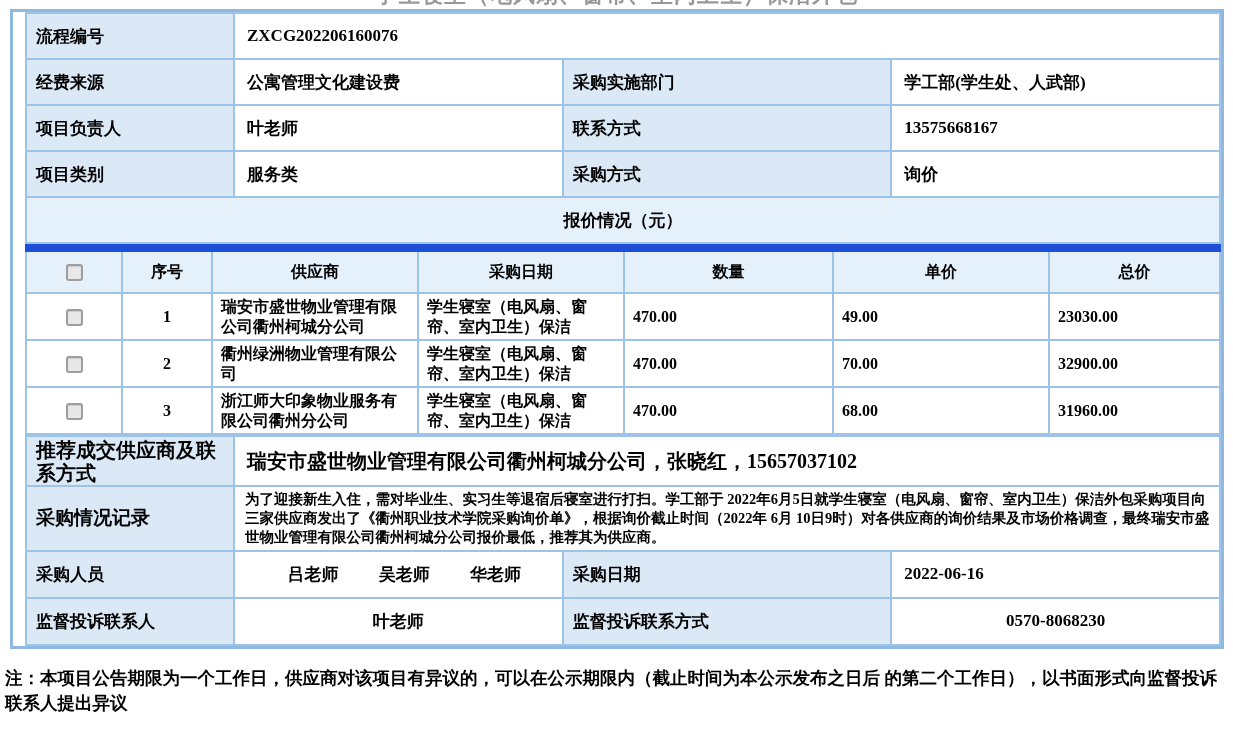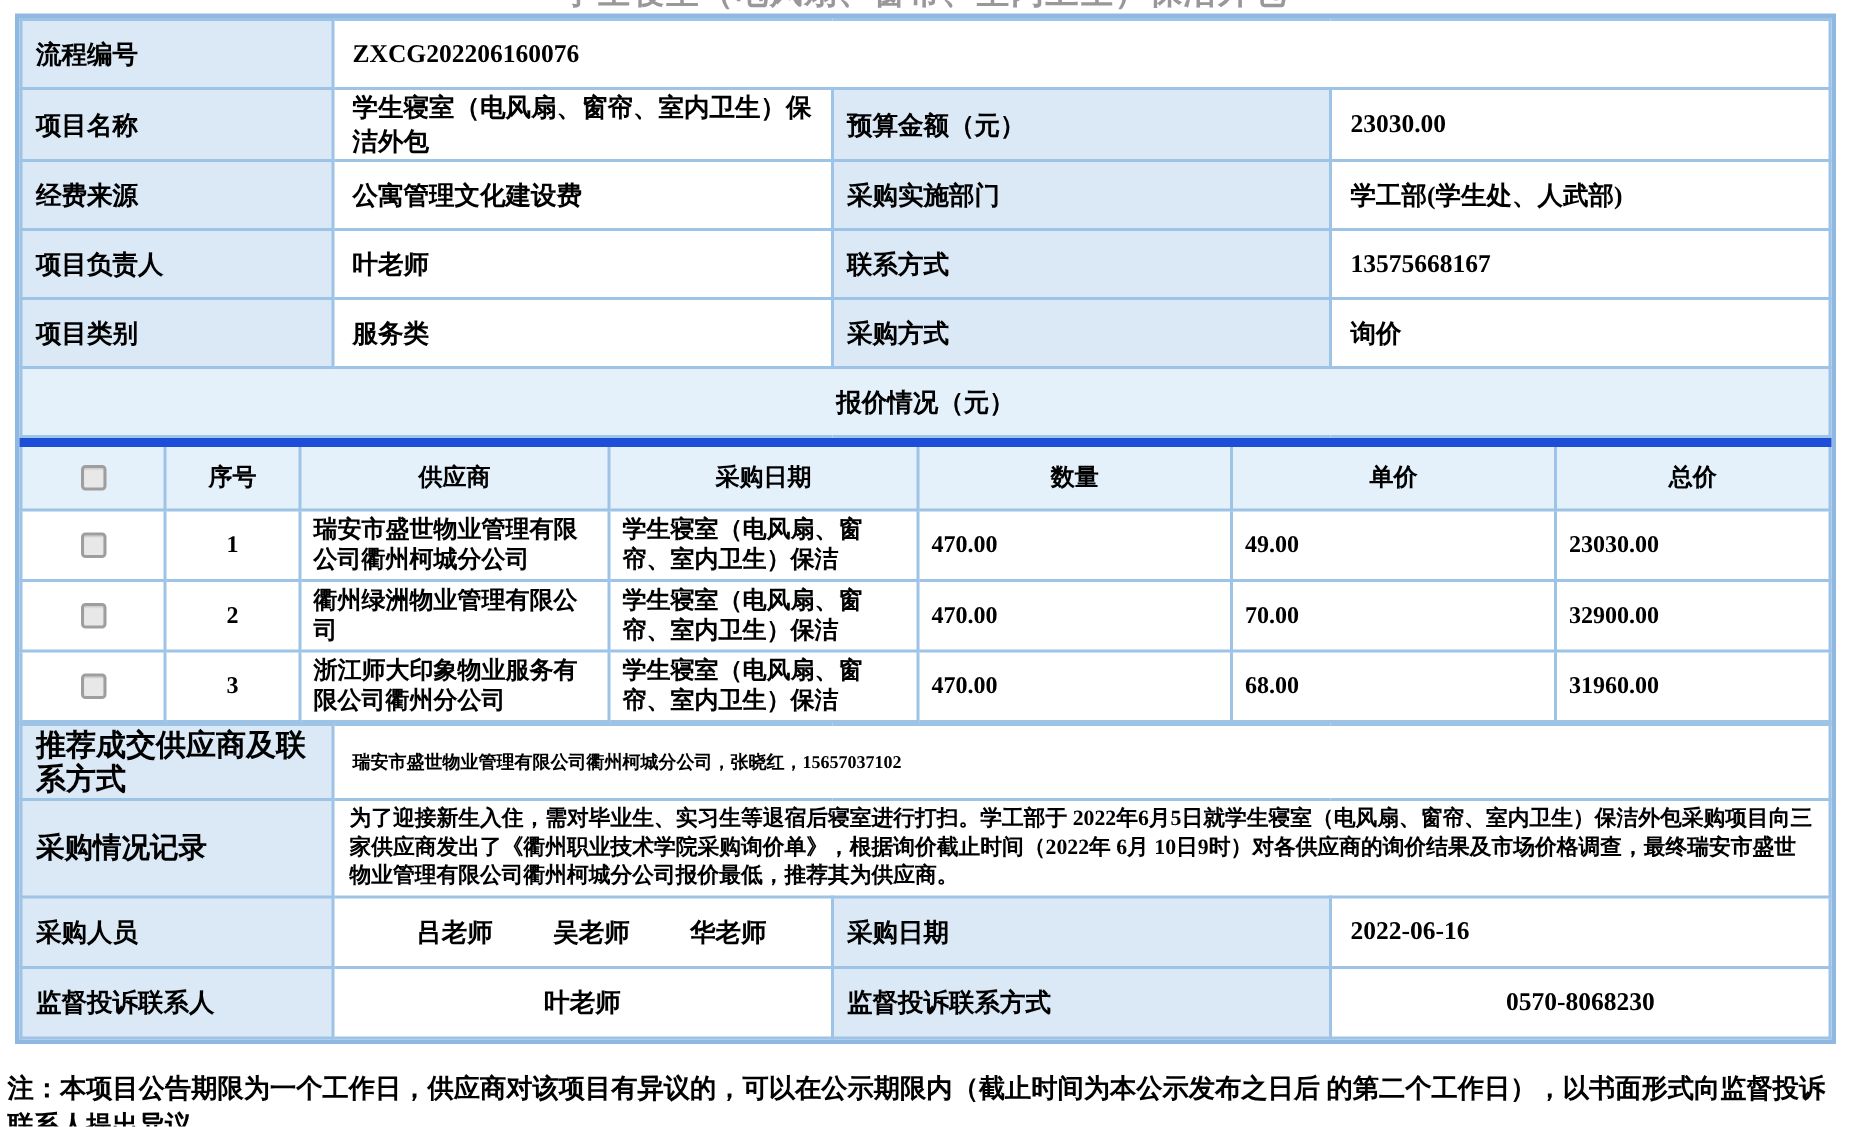--- a/index.html
+++ b/index.html
@@ -13,20 +13,21 @@
     height: 9px; overflow: hidden; position: relative;
   }
   .clip-strip .clipped-text {
     position: absolute; left: 0; right: 0; top: -20px;
     text-align: center; font-size: 22px; font-weight: 700; color: #444;
     letter-spacing: 1px; opacity: .55;
   }
   .doc {
     margin: 0 9px 0 10px;
     border: 3px solid #8fb9e0;
+    padding-left: 12px;
   }
   table { border-collapse: collapse; width: 100%; table-layout: fixed; }
   td {
     border: 2px solid #9dc3e6;
     font-weight: 700; color: #000;
     vertical-align: middle;
   }
   
   .t-info td { height: 46px; font-size: 17px; }
   .lbl {
@@ -34,21 +35,21 @@
     padding-left: 9px;
   }
   .val { background: #fff; padding-left: 12px; font-size: 17px; }
   .c-l1 { width: 208px; } .c-v1 { width: 402px; } .c-l2 { width: 197px; }
 
   .section-row td {
     background: #e4f1fb; text-align: center; font-size: 17px; height: 46px;
   }
 
   
-  .t-quote { border-top: 6px solid #1d4ed8; border-bottom: 2px solid #9dc3e6; }
+  .t-quote { border-top: 8px solid #1d4ed8; border-bottom: 2px solid #9dc3e6; }
   .t-quote td { font-size: 16px; }
   .t-quote .hd { background: #e4f1fb; text-align: center; height: 45px; }
   .t-quote .cell { background: #fff; height: 47px; }
   .q-check { width: 96px; text-align: center; }
   .q-seq { width: 90px; text-align: center; }
   .q-sup { width: 206px; font-family: Liberation Serif, serif; }
   .q-con { width: 206px; }
   .q-qty { width: 209px; }
   .q-unit { width: 216px; }
   .txt { padding: 2px 6px 2px 8px; line-height: 1.22; }
@@ -59,21 +60,21 @@
     border: 2px solid #9e9e9e; border-radius: 3px;
     background: #e8e8e8;
     vertical-align: middle;
     box-shadow: inset 0 1px 1px rgba(0,0,0,.12);
   }
 
   
   .t-sum td { font-size: 17px; }
   .row-rec td { height: 46px; }
   .row-rec .lbl { font-size: 20px; line-height: 1.15; padding-top: 2px; margin-left: 20px; }
-  .row-rec .val { font-size: 12px; }
+  .row-rec .val { font-size: 20px; }
   .row-log td { height: 63px; }
   .row-log .val { font-size: 14.5px; line-height: 1.3; padding: 3px 8px 3px 10px; }
   .row-log .lbl { font-size: 19px; }
   .row-staff td, .row-sup td { height: 47px; }
   .staff-cell { text-align: center; }
   .staff-cell span { margin: 0 18px; }
   .center { text-align: center; padding-left: 0; }
 
   .note {
     margin: 17px 6px 0 5px;
@@ -90,26 +91,20 @@
 
 <div class="doc">
 
   <table class="t-info">
     <tbody>
         <tr>
       <td class="lbl c-l1">流程编号</td>
       <td class="val" colspan="3">ZXCG202206160076</td>
     </tr>
     <tr>
-      <td class="lbl c-l1">项目名称</td>
-      <td class="val c-v1">学生寝室（电风扇、窗帘、室内卫生）保洁外包</td>
-      <td class="lbl c-l2">预算金额（元）</td>
-      <td class="val">23030.00</td>
-    </tr>
-    <tr>
       <td class="lbl c-l1">经费来源</td>
       <td class="val c-v1">公寓管理文化建设费</td>
       <td class="lbl c-l2">采购实施部门</td>
       <td class="val">学工部(学生处、人武部)</td>
     </tr>
     <tr>
       <td class="lbl c-l1">项目负责人</td>
       <td class="val c-v1">叶老师</td>
       <td class="lbl c-l2">联系方式</td>
       <td class="val">13575668167</td>

